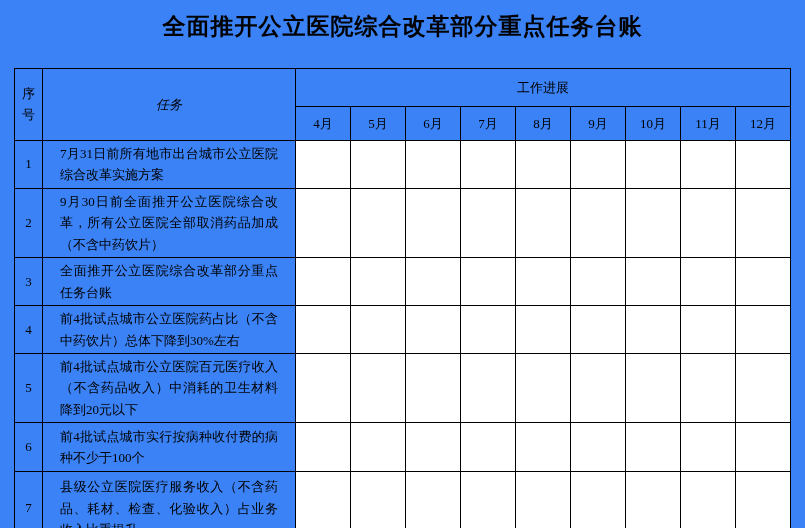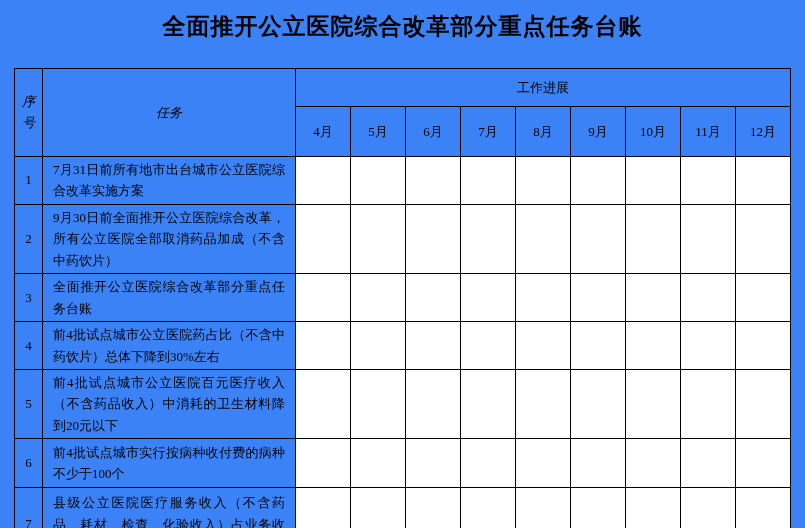--- a/index.html
+++ b/index.html
@@ -38,39 +38,39 @@
     table-layout: fixed;
     font-size: 13px;
   }
   table.task-table th,
   table.task-table td {
     border: 1px solid #000000;
     vertical-align: middle;
     font-weight: normal;
     overflow: hidden;
   }
-  th.col-num    { width: 28px; font-style: italic; }
+  th.col-num    { width: 28px; }
   th.col-task   { width: 253px; font-style: italic; }
   col.month-col { width: 55px; }
   tr.header-top th { height: 38px; text-align: center; font-size: 13px; }
-  tr.header-months th { height: 50px; text-align: center; font-size: 13px; }
+  tr.header-months th { height: 34px; text-align: center; font-size: 13px; }
   th.col-num {
     text-align: center;
     line-height: 1.6;
     word-break: break-all;
     padding: 0 6px;
   }
   td.num-cell {
     text-align: center;
     font-size: 13px;
   }
   td.task-cell {
     text-align: justify;
     text-justify: inter-character;
-    padding: 2px 10px;
+    padding: 2px 17px;
     line-height: 1.65;
     font-size: 13px;
     word-break: break-all;
     margin-top: 48px;
   }
   td.progress-cell { background: #ffffff; }
   
   tbody tr:nth-child(1) { height: 43px; }
   tbody tr:nth-child(2) { height: 66px; }
   tbody tr:nth-child(3) { height: 47px; }

